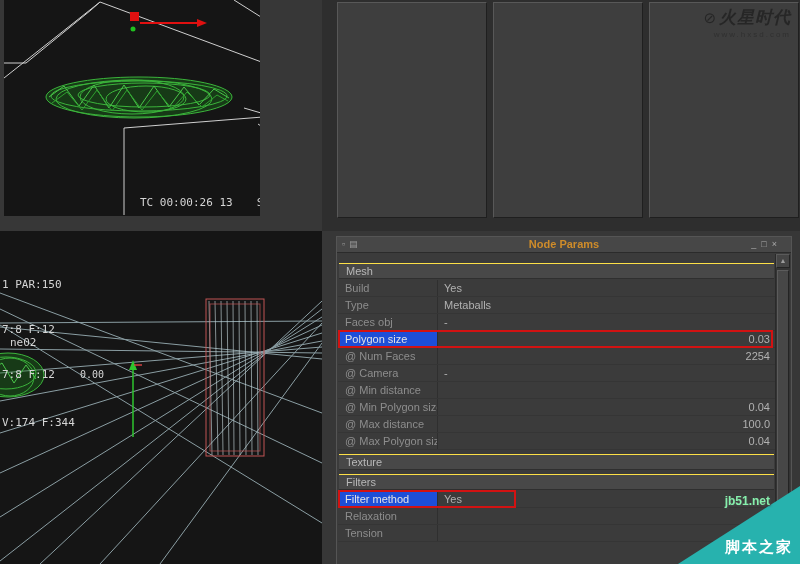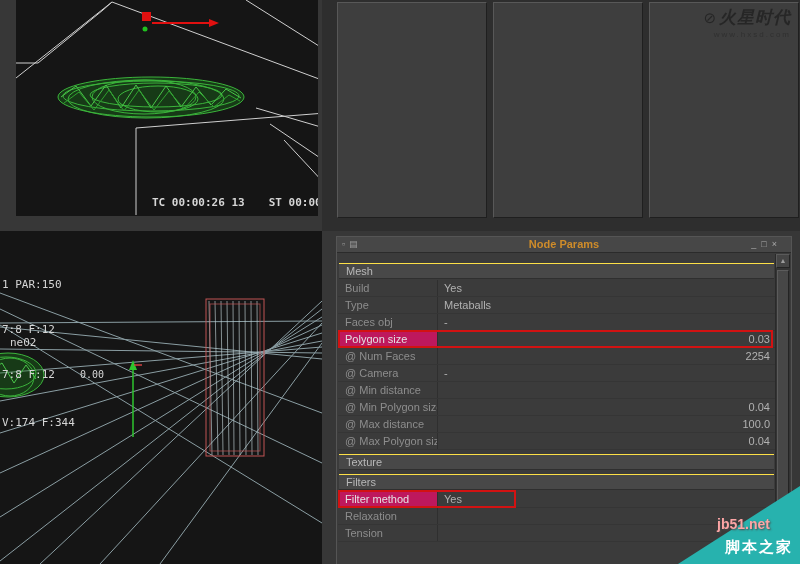--- a/index.html
+++ b/index.html
@@ -5,21 +5,21 @@
   * { margin:0; padding:0; box-sizing:border-box; }
   html,body { width:800px; height:564px; }
   body {
     position:relative; overflow:hidden;
     background:#373737;
     font-family:"Liberation Sans", sans-serif;
   }
 
   
   .viewport { position:absolute; background:#151515; overflow:hidden; }
-  #vp-top    { left:16px; top:0;     width:302px; height:216px;font-weight:bold; }
+  #vp-top    { left:4px; top:0;     width:256px; height:216px; }
   #vp-bottom { left:0; top:231px; width:322px; height:333px; }
   .vp-text {
     position:absolute; color:#d6d6d6;
     font-family:"DejaVu Sans Mono", monospace; font-size:11px;
     white-space:pre; z-index:2;
   }
   #vp-time { left:136px; bottom:7px; display:flex; gap:24px; }
   #vp-stats { left:2px; top:16px; line-height:15px; }
   #vp-stats .stat4 { margin-top:3px; }
   #ne02-label { left:10px; top:105px; }
@@ -61,21 +61,21 @@
   .section.first { margin-top:0; }
 
   .prow {
     height:17px; display:flex; position:relative;
     border-bottom:1px solid #353535; font-size:11px; line-height:16px;
   }
   .pcell-label {
     width:100px; padding-left:7px; color:#8d8d8d;
     border-right:1px solid #2f2f2f; overflow:hidden; white-space:nowrap;
   }
-  .pcell-label.hl { background:#be185d; color:#e3e3e3; }
+  .pcell-label.hl { background:#1d4ed8; color:#e3e3e3; }
   .pcell-value { flex:1; padding:0 5px 0 6px; color:#b1b1b1; white-space:nowrap; }
   .pcell-value.num { text-align:right; }
 
   .redbox {
     position:absolute; top:-1px; bottom:-1px; left:0;
     border:2px solid #d21212; pointer-events:none; z-index:3;
   }
   .redbox.full { right:2px; }
   .redbox.part { width:178px; }
 
@@ -100,22 +100,22 @@
   #wm-top .brand-line { display:flex; align-items:center; justify-content:flex-end; gap:3px; }
   .wm-logo { font-size:15px; }
   .wm-brand { font-size:17px; font-weight:bold; font-style:italic; letter-spacing:1px; }
   .wm-url { font-size:8px; letter-spacing:2px; color:#303030; margin-top:1px; }
 
   #wm-tri {
     position:absolute; right:0; bottom:0; width:0; height:0;
     border-left:122px solid transparent; border-bottom:78px solid #27b2ae; z-index:4;
   }
   #wm-site {
-    position:absolute; right:30px; bottom:32px; z-index:5;
-    color:#fca5a5; font-weight:bold; font-size:14px; text-shadow:1px 1px 2px #4a4a4a;
+    position:absolute; right:30px; bottom:56px; z-index:5;
+    color:#86efac; font-weight:bold; font-size:12px; text-shadow:1px 1px 2px #4a4a4a;
   }
   #wm-name {
     position:absolute; right:7px; bottom:7px; z-index:5;
     color:#ffffff; font-weight:bold; font-size:15px; letter-spacing:2px;
   }
 </style>
 </head>
 <body>
 
 <div class="viewport" id="vp-top">

